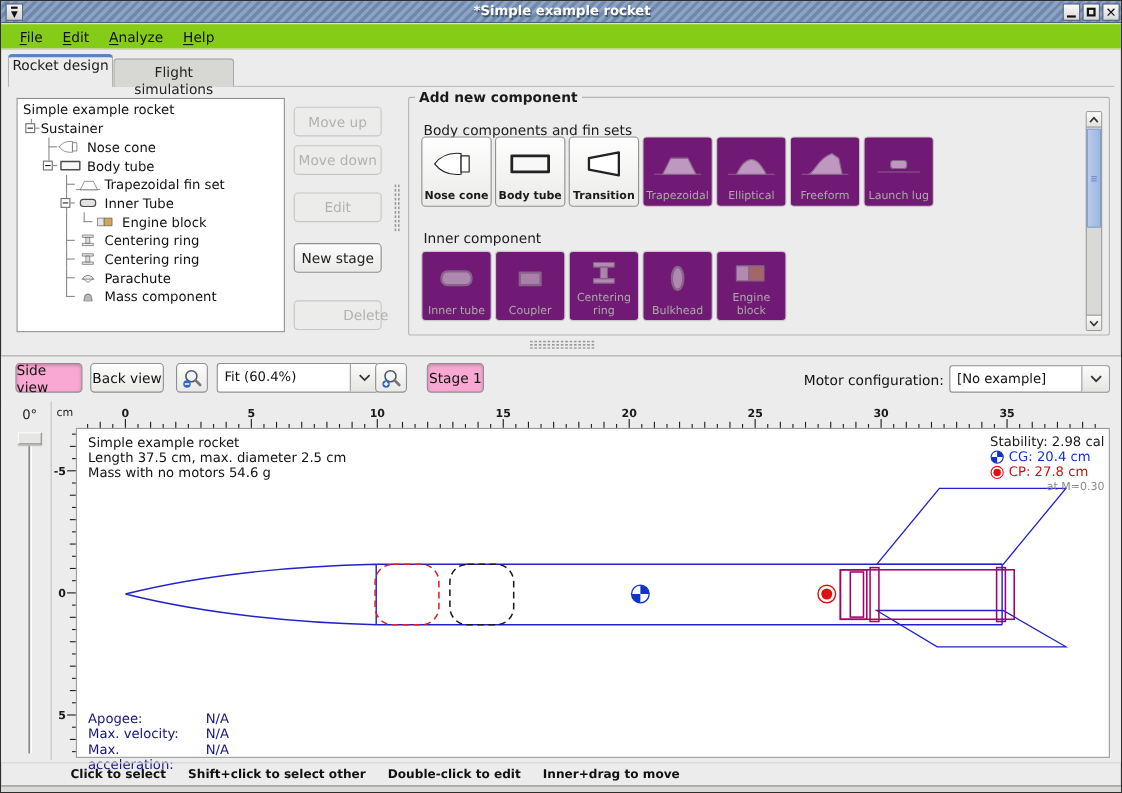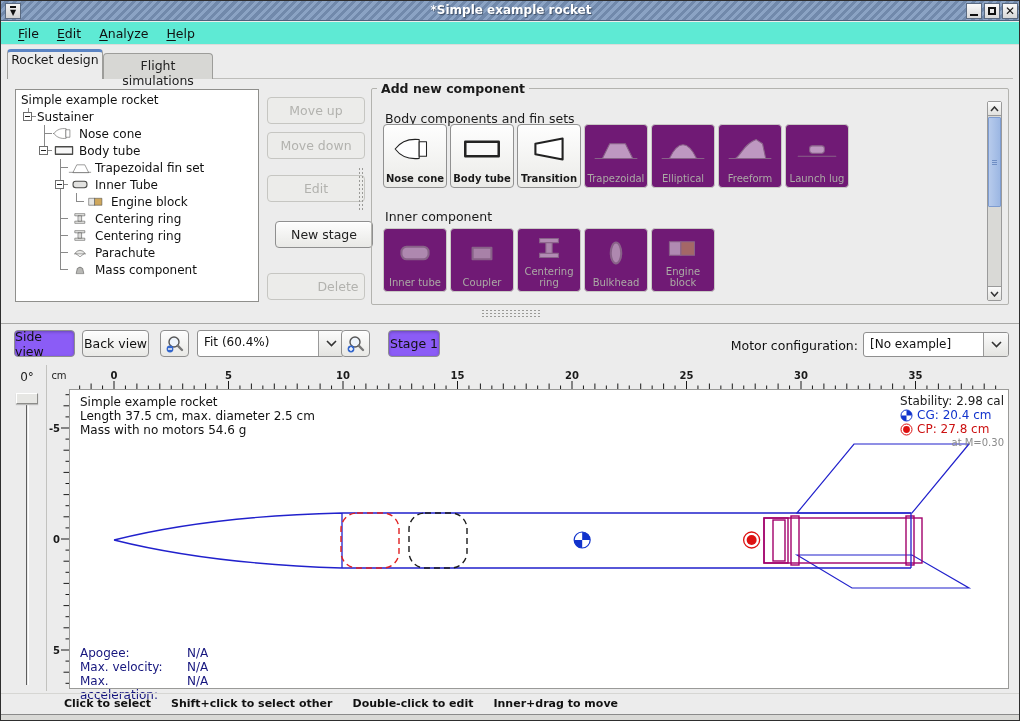--- a/index.html
+++ b/index.html
@@ -16,21 +16,21 @@
   .tb-icon{position:absolute;left:4px;top:2px;width:16px;height:16px;background:linear-gradient(#f4f4f4,#d2d2d2);
     border:1px solid #5a6a80;display:flex;align-items:center;justify-content:center;}
   .tb-glyph{font-size:8px;color:#111;line-height:8px;border-top:2px solid #111;padding-top:1px;}
   .tb-btns{position:absolute;right:3px;top:2px;display:flex;gap:2px;}
   .tb-btn{width:16px;height:16px;background:linear-gradient(#fafafa,#d8d8d8);border:1px solid #5a6a80;
     display:flex;align-items:center;justify-content:center;font-size:11px;font-weight:bold;color:#111;}
   .g-min{display:block;width:8px;border-top:2px solid #111;margin-top:7px;}
   .g-max{display:block;width:8px;height:8px;border:2px solid #111;}
   .g-close{font-size:12px;line-height:12px;}
   
-  .menubar{position:absolute;left:0;top:21px;width:1018px;height:23px;background:#5eead4;
+  .menubar{position:absolute;left:0;top:21px;width:1018px;height:23px;background:#84cc16;
     display:flex;align-items:center;padding-left:8px;border-bottom:1px solid #dcdcda;}
   .menu-item{font-size:12.5px;padding:2px 9px;color:#111;}
   .menu-item u{text-underline-offset:2px;}
   
   .tabline{position:absolute;left:212px;top:77px;width:800px;border-top:1px solid #bdbdba;}
   .tab{position:absolute;font-size:12.5px;text-align:center;border:1px solid #9d9d9a;
     border-bottom:none;border-radius:4px 4px 0 0;padding-top:0;}
   .tab.active{left:6px;top:48px;width:96px;height:30px;background:#ececec;
     border-top:3px solid #5b84c4;z-index:2;}
   .tab.inactive{left:102px;top:52px;width:110px;height:26px;background:#d7d7d4;padding-top:4px;color:#222;}
@@ -40,21 +40,21 @@
   .trow{display:flex;align-items:center;height:17px;padding-left:4px;font-size:12px;white-space:nowrap;}
   .cell{position:relative;flex:0 0 16px;width:16px;height:17px;}
   .gv::before,.gt::before{content:"";position:absolute;left:8px;top:0;bottom:0;border-left:1px solid #8a8a8a;}
   .gl::before{content:"";position:absolute;left:8px;top:0;height:9px;border-left:1px solid #8a8a8a;}
   .gt::after,.gl::after{content:"";position:absolute;left:8px;right:0;top:8px;border-top:1px solid #8a8a8a;}
   .expander{position:absolute;left:3px;top:4px;width:9px;height:9px;background:#fff;border:1px solid #6e6e6e;z-index:1;}
   .expander::before{content:"";position:absolute;left:1px;right:1px;top:3px;border-top:1px solid #222;}
   .ticon{flex:0 0 26px;display:flex;align-items:center;}
   .tlabel{margin-left:1px;color:#111;}
   
-  .btn{position:absolute;left:266px;width:98px;height:27px;border:1px solid #8f8f8f;border-radius:4px;
+  .btn{position:absolute;left:266px;width:80px;height:27px;border:1px solid #8f8f8f;border-radius:4px;
     background:linear-gradient(#fdfdfd,#e9e9e6);box-shadow:inset 0 1px 0 #fff;
     font-size:12.5px;color:#222;text-align:center;line-height:25px;}
   .btn.disabled{color:#b2b2ae;border-color:#c6c6c2;background:#ececea;box-shadow:none;}
   .vsplit{position:absolute;left:357px;top:166px;width:6px;height:44px;
     background-image:radial-gradient(#9a9a97 1px,transparent 1px);background-size:3px 4px;}
   .hsplit{position:absolute;left:480px;top:308px;width:60px;height:8px;
     background-image:radial-gradient(#9a9a97 1px,transparent 1px);background-size:4px 3px;}
   
   .addbox{position:absolute;left:370px;top:80px;width:638px;height:224px;margin:0;
     border:1px solid #b3b3af;border-radius:2px;padding:0;}
@@ -79,21 +79,21 @@
   .sb-thumb{position:absolute;left:0;top:15px;width:13px;height:90px;
     background:linear-gradient(90deg,#b7cbec,#9cb7e3);border:1px solid #7e9cd0;border-radius:1px;}
   .sb-grip{position:absolute;left:3px;right:3px;top:42px;}
   .sb-grip i{display:block;border-top:1px solid #6f8ec4;margin-bottom:1px;}
   
   .toolbar-bg{position:absolute;left:0;top:322px;width:1020px;height:42px;background:#ececec;
     border-top:1px solid #a8a8a6;}
   .tbtn{position:absolute;height:27px;border:1px solid #8f8f8f;border-radius:4px;
     background:linear-gradient(#fdfdfd,#e9e9e6);box-shadow:inset 0 1px 0 #fff;
     font-size:12.5px;color:#111;display:flex;align-items:center;justify-content:center;}
-  .tbtn.pressed{background:#8b5cf6;box-shadow:inset 0 1px 3px rgba(0,0,0,.25);}
+  .tbtn.pressed{background:#f9a8d4;box-shadow:inset 0 1px 3px rgba(0,0,0,.25);}
   .combo{position:absolute;display:flex;border:1px solid #8f8f8f;border-radius:3px;background:#fff;overflow:hidden;}
   .combo-text{flex:1;font-size:12px;padding:4px 6px;white-space:nowrap;color:#111;}
   .combo-btn{width:25px;background:linear-gradient(#fbfbfb,#e4e4e1);border-left:1px solid #9a9a9a;
     display:flex;align-items:center;justify-content:center;}
   .mlabel{position:absolute;left:700px;top:337px;width:157px;text-align:right;font-size:12.5px;color:#111;}
   
   .design-bg{position:absolute;left:0;top:364px;width:1020px;height:328px;background:#ececec;}
   .leftline{position:absolute;left:45px;top:364px;height:326px;border-left:1px solid #c2c2bf;}
   .rotlabel{position:absolute;left:10px;top:369px;width:32px;text-align:center;font-size:12px;color:#222;}
   .slider-track{position:absolute;left:25px;top:402px;width:3px;height:282px;
@@ -274,21 +274,21 @@
           </svg>
         </span>
         <span class="tlabel">Mass component</span>
       </div>
     </div>
 
   <div id="actions">
       <div class="btn disabled" style="top: 96px;">Move up</div>
       <div class="btn disabled" style="top: 131px;">Move down</div>
       <div class="btn disabled" style="top: 174px;">Edit</div>
-      <div class="btn" style="top: 220px; margin-left: 8px;">New stage</div>
+      <div class="btn" style="top: 220px;">New stage</div>
       <div class="btn disabled" style="top: 272px; padding-left: 44px;">Delete</div>
     </div>
   <div class="vsplit"></div>
   <div class="hsplit"></div>
 
   <fieldset class="addbox">
     <legend>Add new component</legend>
   </fieldset>
   <div id="palette">
       <div class="seclabel" style="left: 384px; top: 110px;">Body components and fin sets</div>

